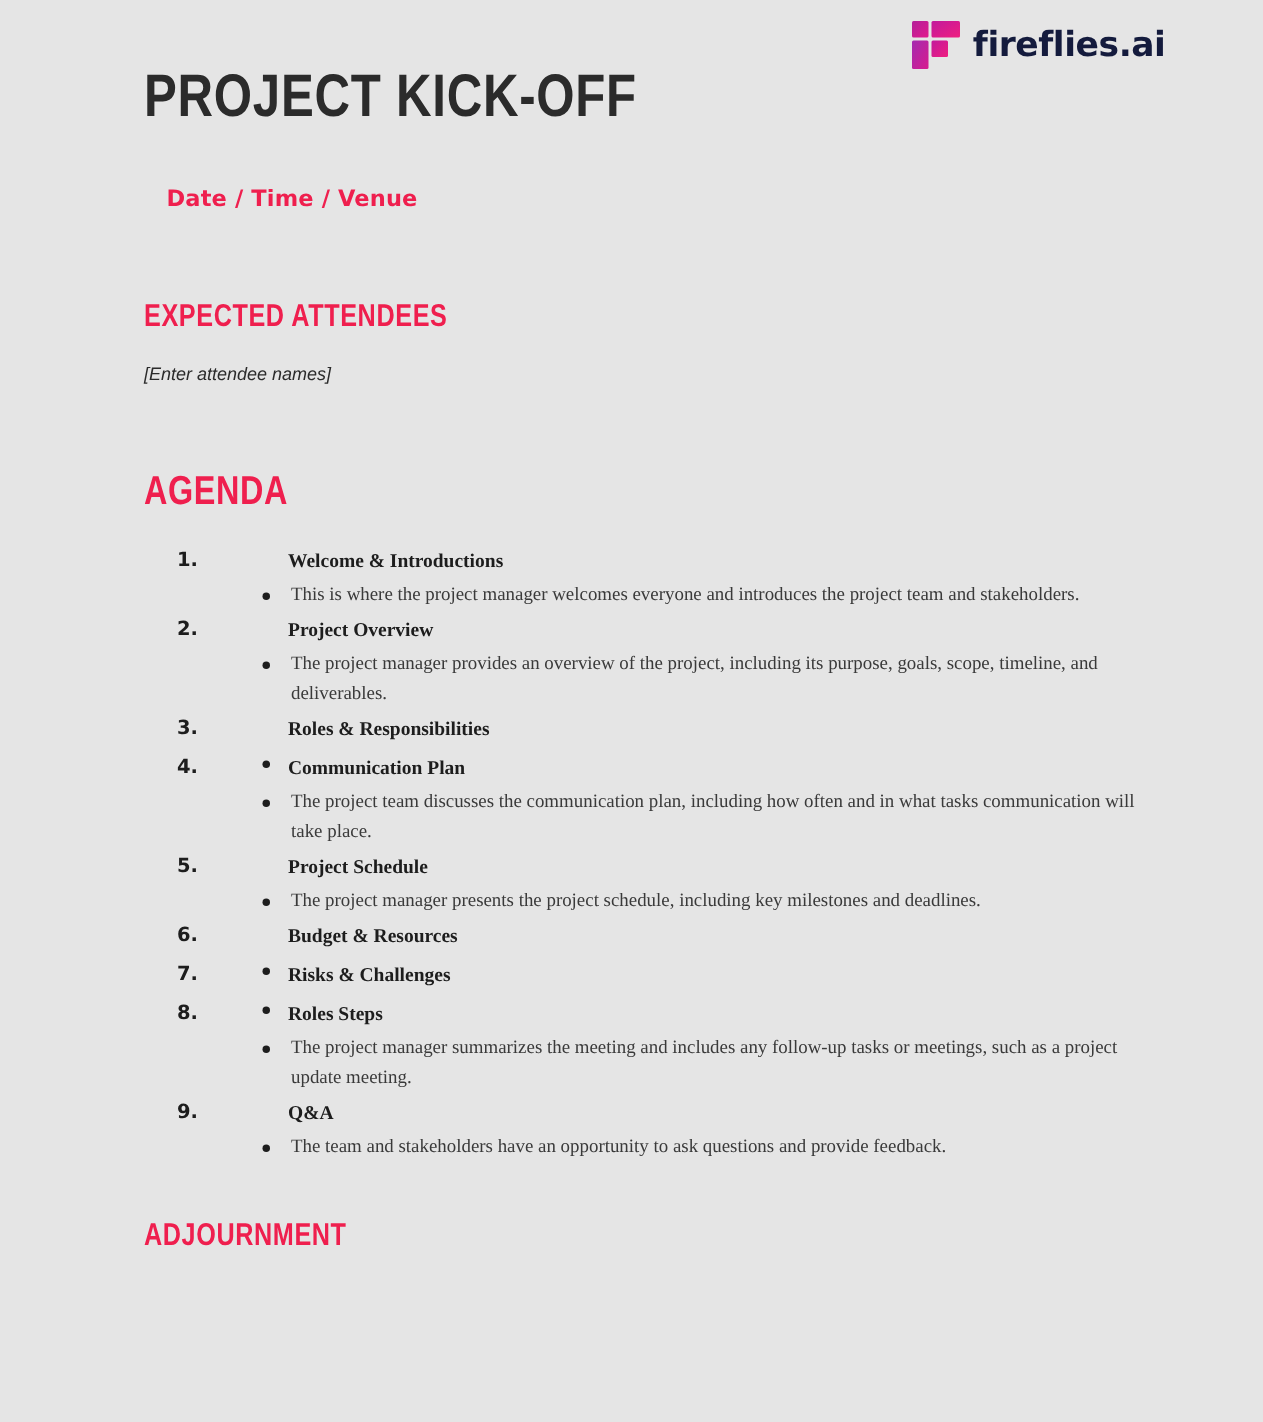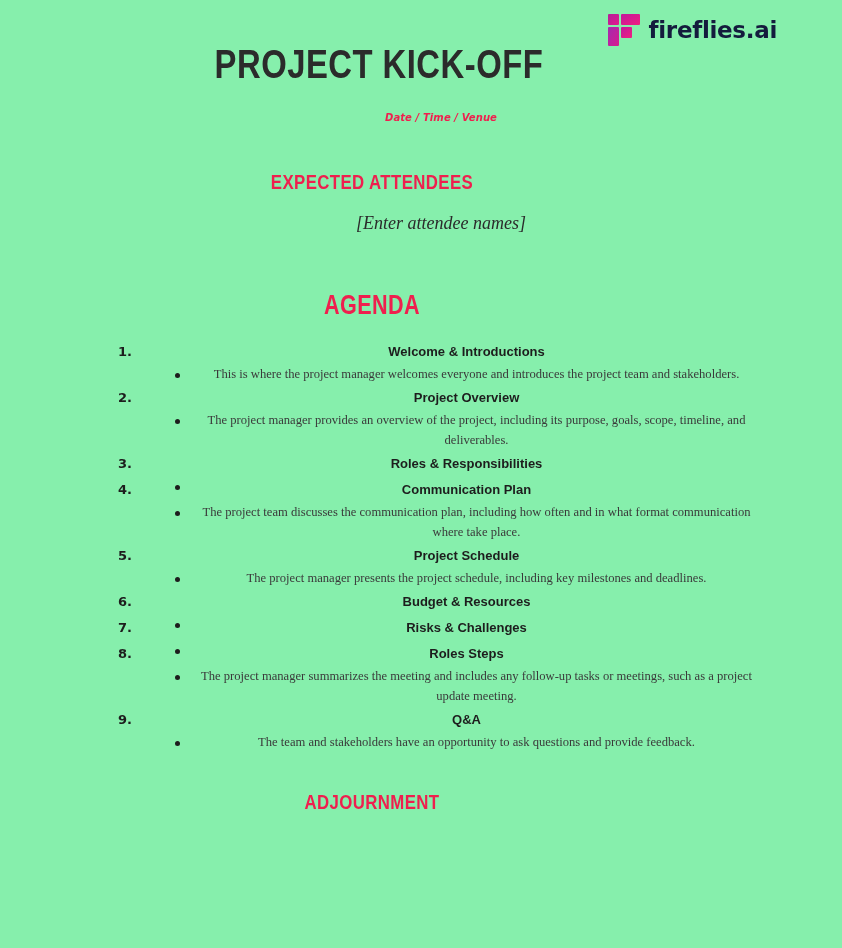--- a/index.html
+++ b/index.html
@@ -13,23 +13,22 @@
     font-family: "Liberation Sans", sans-serif;
     overflow: hidden;
     position: relative;
   }
 
   
   .page {
     position: relative;
     width: 842px;
     height: 948px;
-    background: #86efac;
+    background: #e5e5e5;
     box-sizing: border-box;
-    text-align: center;
   }
 
   
   .brand {
     position: absolute;
     top: 14px;
     right: 65px;
     display: flex;
     align-items: center;
     gap: 9px;
@@ -65,27 +64,26 @@
     margin: 0;
     padding-top: 44px;
     line-height: 1.0;
     transform: scaleX(0.82);
     transform-origin: left center;
     white-space: nowrap;
   }
 
   .subtitle {
     font-family: "DejaVu Sans", sans-serif;
-    font-size: 10px;
+    font-size: 15px;
     font-weight: 700;
     color: #ef1f4e;
-    margin: 4px;
+    margin: 15px;
     padding-top: 24px;
     letter-spacing: 0.1px;
-    font-style: italic;
   }
 
   .section-heading {
     font-family: "Liberation Sans Narrow", "Liberation Sans", sans-serif;
     font-weight: 700;
     color: #ef1f4e;
     margin: 0;
     line-height: 1.05;
     transform: scaleX(0.80);
     transform-origin: left center;
@@ -101,23 +99,23 @@
     letter-spacing: 0.5px;
     padding-top: 57px;
   }
   .section-heading.adjournment {
     font-size: 21px;
     letter-spacing: 0.5px;
     padding-top: 36px;
   }
 
   .placeholder-line {
-    font-family: Liberation Serif, serif;
+    font-family: Liberation Sans, sans-serif;
     font-style: italic;
-    font-size: 18px;
+    font-size: 12px;
     color: #2b2b2b;
     margin: 0;
     padding-top: 20px;
   }
 
   
   .agenda-list {
     list-style: none;
     margin: 0;
     padding: 22px 0 0 0;
@@ -131,26 +129,27 @@
     position: absolute;
     left: 22px;
     top: 0;
     font-family: "DejaVu Sans", sans-serif;
     font-size: 13px;
     font-weight: 700;
     color: #1d1d1d;
     line-height: 21px;
   }
   .agenda-title {
-    font-family: Liberation Sans, sans-serif;
+    font-family: Liberation Serif, serif;
     font-size: 13px;
     font-weight: 700;
     color: #1d1d1d;
     line-height: 21px;
     display: block;
+    margin-left: 45px;
   }
   .agenda-sub {
     list-style: none;
     margin: 0;
     padding: 0 0 3px 0;
   }
   .agenda-sub li {
     position: relative;
     padding-left: 47px;
     padding-top: 2px;
@@ -248,21 +247,21 @@
           </li>
         </ul>
       </li>
 
       <li class="agenda-item">
         <span class="agenda-num">4.</span>
         <span class="agenda-title">Communication Plan</span>
         <ul class="agenda-sub">
           <li>
             <span class="agenda-bullet"></span>
-            <span class="agenda-desc">The project team discusses the communication plan, including how often and in what format communication where take place.</span>
+            <span class="agenda-desc">The project team discusses the communication plan, including how often and in what tasks communication will take place.</span>
           </li>
         </ul>
       </li>
 
       <li class="agenda-item">
         <span class="agenda-num">5.</span>
         <span class="agenda-title">Project Schedule</span>
         <ul class="agenda-sub">
           <li>
             <span class="agenda-bullet"></span>

